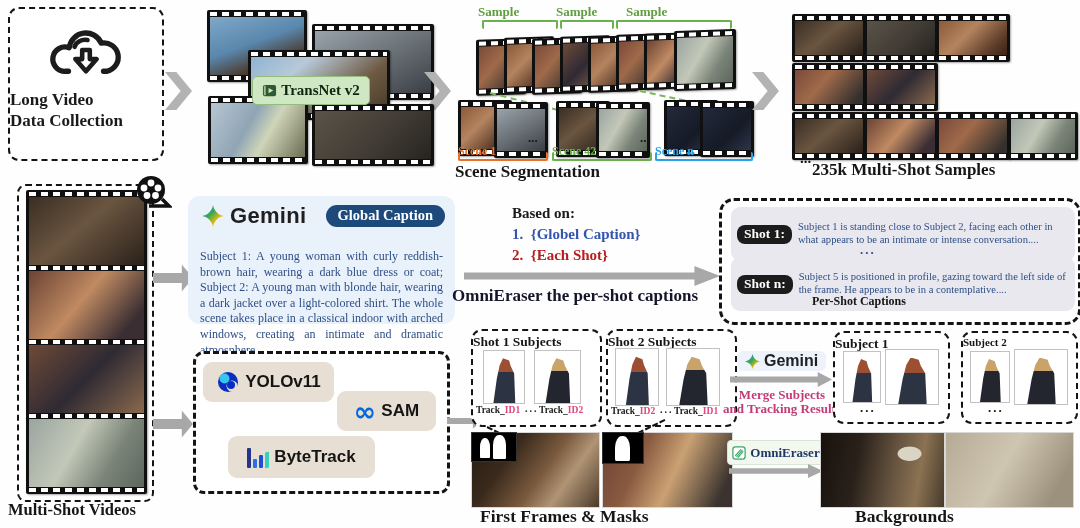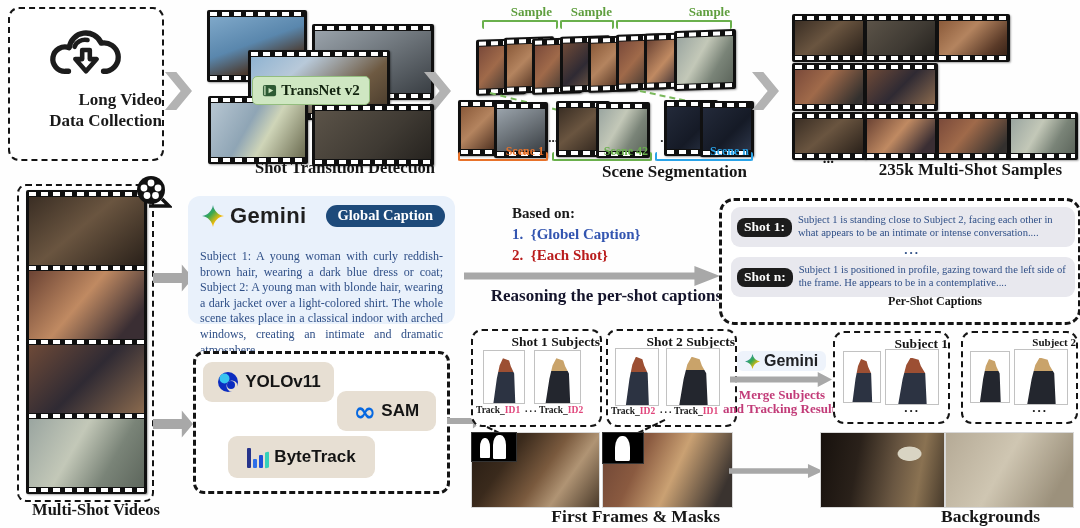--- a/index.html
+++ b/index.html
@@ -30,31 +30,31 @@
         clip-path:polygon(0 0,42% 0,100% 50%,42% 100%,0 100%,58% 50%);}
   .barrow{position:absolute;background:#a8a8a8;
         clip-path:polygon(0 34%,72% 34%,72% 8%,100% 50%,72% 92%,72% 66%,0 66%);}
   
   .obrace{position:absolute;height:7px;border-top:2.5px solid;border-left:2.5px solid;border-right:2.5px solid;border-radius:2px;}
   .ubrace{position:absolute;height:7px;border-bottom:2.5px solid;border-left:2.5px solid;border-right:2.5px solid;border-radius:2px;}
   .dashline{position:absolute;border-top:2px dashed #7ab85c;transform-origin:left center;}
   .tailline{position:absolute;border-top:2.5px dashed #111;transform-origin:left center;}
   
   .dashedbox{position:absolute;border:2.5px dashed #141414;border-radius:11px;background:#fff;}
-  .lbl{position:absolute;font-weight:bold;text-align:right;color:#161616;}
+  .lbl{position:absolute;font-weight:bold;text-align:left;color:#161616;}
   .green{color:#5f9e3e;}
   
   .gembox{position:absolute;background:#e9f1fb;border-radius:12px;}
   .gemhead{display:flex;align-items:center;gap:6px;padding:7px 10px 2px 14px;}
   .gemword{font-family:"Liberation Sans",sans-serif;font-size:22px;font-weight:600;color:#1f1f1f;letter-spacing:.3px;}
   .badge{margin-left:auto;background:#1d4a7a;color:#fff;font-weight:bold;font-size:14.5px;
          padding:2px 12px 3px;border-radius:14px;}
   .captext{margin:18px 12px;font-size:12px;line-height:1.3;color:#2f4f87;text-align:justify;}
   
-  .shotrow{position:absolute;background:#e8e8ee;border-radius:9px;display:flex;align-items:center;gap:6px;padding:2px 6px;}
+  .shotrow{position:absolute;background:#e8e8ee;border-radius:9px;display:flex;align-items:center;gap:6px;padding:9px 6px;}
   .shotpill{background:#1c1c1c;color:#fff;font-weight:bold;font-size:13.5px;padding:1px 7px 2px;border-radius:8px;white-space:nowrap;}
   .shottext{font-size:10.6px;line-height:1.22;color:#2f4f87;}
   .dots{font-weight:bold;letter-spacing:2px;}
   
   .toolpill{position:absolute;background:#e7dfd3;border-radius:9px;display:flex;align-items:center;gap:5px;
             justify-content:center;font-family:"Liberation Sans",sans-serif;font-weight:bold;color:#141414;text-align:right;}
   .bars{display:flex;align-items:flex-end;gap:2px;height:22px;}
   .bars b{display:block;width:4px;border-radius:1px;}
   
   .cut{position:absolute;background:#fff;border:1px solid #c2c2c2;overflow:hidden;}
@@ -85,21 +85,21 @@
 <body>
 
 <div class="canvas">
 
   <div class="dashedbox" style="left:8px;top:7px;width:152px;height:150px">
     <svg width="86" height="64" viewBox="0 0 110 84" style="display:block;margin:12px auto 0">
       <path d="M32 66 H28 a16 16 0 1 1 5 -31 a22 22 0 0 1 42 -6 a15 15 0 1 1 7 37 H78" fill="none" stroke="#1c1c1c" stroke-width="7" stroke-linecap="round" stroke-linejoin="round"></path>
       <path d="M40 34 a14 12 0 0 1 17 -9" fill="none" stroke="#1c1c1c" stroke-width="6" stroke-linecap="round"></path>
       <path d="M50 38 v12 h-9 l14 16 l14 -16 h-9 v-12 z" fill="none" stroke="#1c1c1c" stroke-width="6" stroke-linejoin="round"></path>
     </svg>
-    <div style="text-align:right;font-weight:bold;font-size:17px;line-height:1.25;margin-top:4px">
+    <div style="text-align:left;font-weight:bold;font-size:17px;line-height:1.25;margin-top:4px">
       <div>Long Video</div>
       <div>Data Collection</div>
     </div>
   </div>
 
   <div class="chev" style="left:165px;top:72px;width:27px;height:38px"></div>
 
   <div class="strip" style="left:207px;top:10px;width:96px;height:70px">
       <i class="perf"></i>
       <i class="photo ph-sky"></i>
@@ -126,21 +126,20 @@
       <i class="perf"></i>
     </div>
   <div class="transpill" style="left:252px;top:76px;width:116px;height:27px">
     <svg width="15" height="15" viewBox="0 0 16 16">
       <rect x="1" y="2" width="14" height="12" rx="2" fill="#2d5a33"></rect>
       <rect x="2" y="3" width="2" height="10" fill="#cfe7c2" opacity=".7"></rect>
       <path d="M7 5.2 L12 8 L7 10.8 Z" fill="#cfe7c2"></path>
     </svg>
     <span>TransNet v2</span>
   </div>
-  <div class="lbl" style="left:203px;top:158px;width:232px;font-size:16.5px">Shot Transition Detection</div>
 
   <div class="chev" style="left:424px;top:72px;width:27px;height:38px"></div>
 
   <div class="lbl green" style="left:478px;top:4px;width:74px;font-size:13px">Sample</div>
   <div class="lbl green" style="left:556px;top:4px;width:56px;font-size:13px">Sample</div>
   <div class="lbl green" style="left:626px;top:4px;width:104px;font-size:13px">Sample</div>
   <div class="obrace" style="left:482px;top:20px;width:72px;color:#6ab04c"></div>
   <div class="obrace" style="left:560px;top:20px;width:50px;color:#6ab04c"></div>
   <div class="obrace" style="left:616px;top:20px;width:112px;color:#6ab04c"></div>
 
@@ -331,31 +330,31 @@
   <div class="abs" style="left:512px;top:205px;font-weight:bold;font-size:15px">Based on:</div>
   <div class="abs" style="left:512px;top:226px;font-weight:bold;font-size:15px;color:#3355b0">
     <span>1.</span>&nbsp;
     <span>{Globel Caption}</span>
   </div>
   <div class="abs" style="left:512px;top:247px;font-weight:bold;font-size:15px;color:#b91c1c">
     <span>2.</span>&nbsp;
     <span>{Each Shot}</span>
   </div>
   <div class="barrow" style="left:464px;top:266px;width:256px;height:20px;clip-path:polygon(0 32%,90% 32%,90% 0,100% 50%,90% 100%,90% 68%,0 68%)"></div>
-  <div class="lbl" style="left:452px;top:286px;width:270px;font-size:17px;color:#14142b">Reasoning the per-shot captions</div>
+  <div class="lbl" style="left:452px;top:286px;width:270px;font-size:17px;color:#14142b">OmniEraser the per-shot captions</div>
 
   <div class="dashedbox" style="left:719px;top:198px;width:356px;height:121px;border-width:3px;border-radius:15px"></div>
   <div class="shotrow" style="left:731px;top:207px;width:332px;height:36px">
     <span class="shotpill">Shot 1:</span>
     <span class="shottext">Subject 1 is standing close to Subject 2, facing each other in what appears to be an intimate or intense conversation....</span>
   </div>
   <div class="lbl dots" style="left:860px;top:242px;width:60px;font-size:13px;color:#2f4f87">...</div>
   <div class="shotrow" style="left:731px;top:257px;width:332px;height:36px">
     <span class="shotpill">Shot n:</span>
-    <span class="shottext">Subject 1 is positioned in profile, gazing toward the left side of the frame. He appears to be in a contemplative....</span>
+    <span class="shottext">Subject 5 is positioned in profile, gazing toward the left side of the frame. He appears to be in a contemplative....</span>
   </div>
   <div class="lbl" style="left:812px;top:294px;width:170px;font-size:12px">Per-Shot Captions</div>
 
   <div class="dashedbox" style="left:193px;top:351px;width:251px;height:137px;border-width:3px"></div>
   <div class="toolpill" style="left:203px;top:362px;width:131px;height:40px;font-size:17px">
     <svg width="24" height="24" viewBox="0 0 24 24">
       <circle cx="12" cy="12" r="10" fill="#0b2cc0"></circle>
       <circle cx="8.5" cy="8.5" r="5" fill="#37c4f0"></circle>
       <circle cx="16" cy="16" r="5.5" fill="#e7dfd3"></circle>
       <circle cx="15" cy="15" r="4" fill="#0b2cc0"></circle>
@@ -459,19 +458,26 @@
   <div class="mask" style="left:471px;top:432px;width:44px;height:28px">
     <b style="left:18%;top:18%;width:22%;height:72%;border-radius:45% 45% 8% 8%"></b>
     <b style="left:48%;top:8%;width:30%;height:84%;border-radius:42% 42% 6% 6%"></b>
   </div>
   <div class="photoimg img-ff2" style="left:602px;top:432px;width:129px;height:74px"></div>
   <div class="mask" style="left:602px;top:432px;width:40px;height:30px">
     <b style="left:30%;top:10%;width:38%;height:84%;border-radius:46% 46% 8% 8%"></b>
   </div>
   <div class="lbl" style="left:480px;top:506px;width:240px;font-size:17.5px">First Frames &amp; Masks</div>
 
+  <div class="omnipill" style="left:727px;top:440px;width:96px;height:23px">
+    <svg width="14" height="14" viewBox="0 0 16 16">
+      <rect x="1" y="1" width="14" height="14" rx="3" fill="#fff" stroke="#3aa66a" stroke-width="1.4"></rect>
+      <path d="M4 11 L10 4 M5.5 12 L11.5 5 M7 13 L12.5 6.5" stroke="#3aa66a" stroke-width="1.3" stroke-linecap="round"></path>
+    </svg>
+    <span>OmniEraser</span>
+  </div>
   <div class="barrow" style="left:729px;top:464px;width:94px;height:14px;clip-path:polygon(0 30%,84% 30%,84% 0,100% 50%,84% 100%,84% 70%,0 70%)"></div>
 
   <div class="photoimg img-bg1" style="left:820px;top:432px;width:123px;height:74px"></div>
   <div class="photoimg img-bg2" style="left:945px;top:432px;width:127px;height:74px"></div>
   <div class="lbl" style="left:855px;top:506px;width:185px;font-size:17.5px">Backgrounds</div>
 
 </div>
 
 </body></html>

